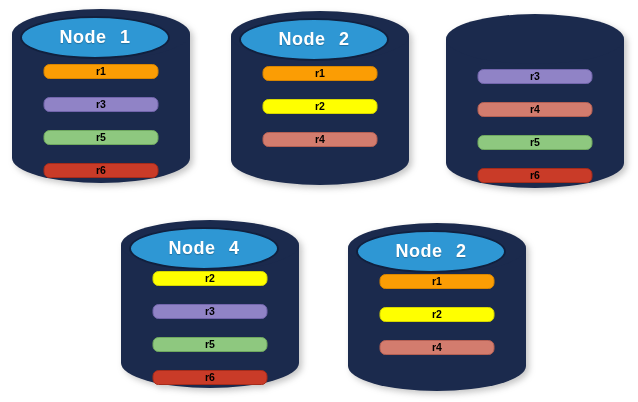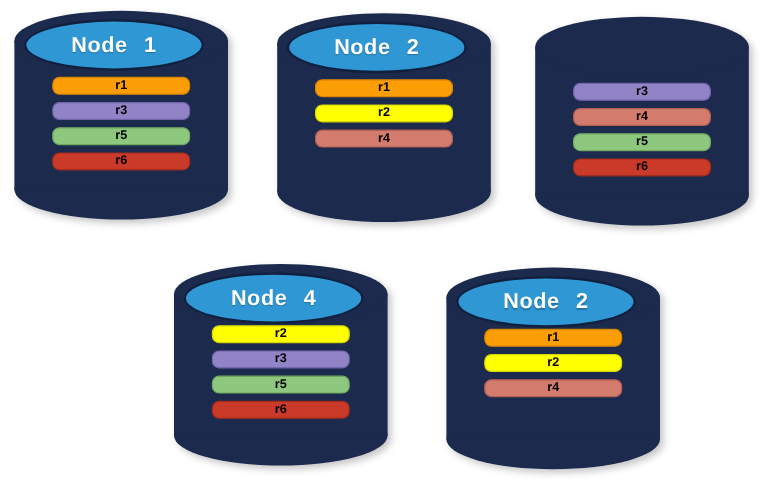--- a/index.html
+++ b/index.html
@@ -6,21 +6,21 @@
   body{
     width:638px;height:402px;position:relative;overflow:hidden;
     background:#ffffff;
     font-family:"Liberation Sans","DejaVu Sans",sans-serif;
     --navy:#1B2A4D; --blue:#2E97D4; --cap-border:#11203E;
   }
   .node{
     position:absolute;width:178px;height:174px;
     filter:drop-shadow(3px 3px 3px rgba(90,90,90,0.35));
   }
-  .node.short{height:168px;margin-left:24px;}
+  .node.short{height:168px;}
   .cyl-top{
     position:absolute;left:0;right:0;top:0;height:50px;
     border-radius:50%;background:var(--navy);
   }
   .cyl-mid{
     position:absolute;left:0;right:0;top:25px;bottom:25px;
     background:var(--navy);
   }
   .cyl-bottom{
     position:absolute;left:0;right:0;bottom:0;height:50px;
@@ -34,21 +34,21 @@
     display:flex;align-items:center;justify-content:center;
   }
   .cap-label{
     color:#ffffff;font-size:18px;font-weight:bold;
     word-spacing:0.45em;letter-spacing:0.5px;
     text-shadow:0 1px 1px rgba(0,0,0,0.25);
   }
   .bars{
     position:absolute;left:50%;transform:translateX(-50%);
     top:55px;width:115px;
-    display:flex;flex-direction:column;gap:6px;
+    display:flex;flex-direction:column;gap:18px;
   }
   .short .bars{top:51px;}
   .bar{
     height:13px;border-radius:6px;
     border:1px solid rgba(0,0,0,0.3);
     display:flex;align-items:center;justify-content:center;
   }
   .bar span{
     font-size:10.5px;font-weight:bold;color:#000;line-height:1;
   }

